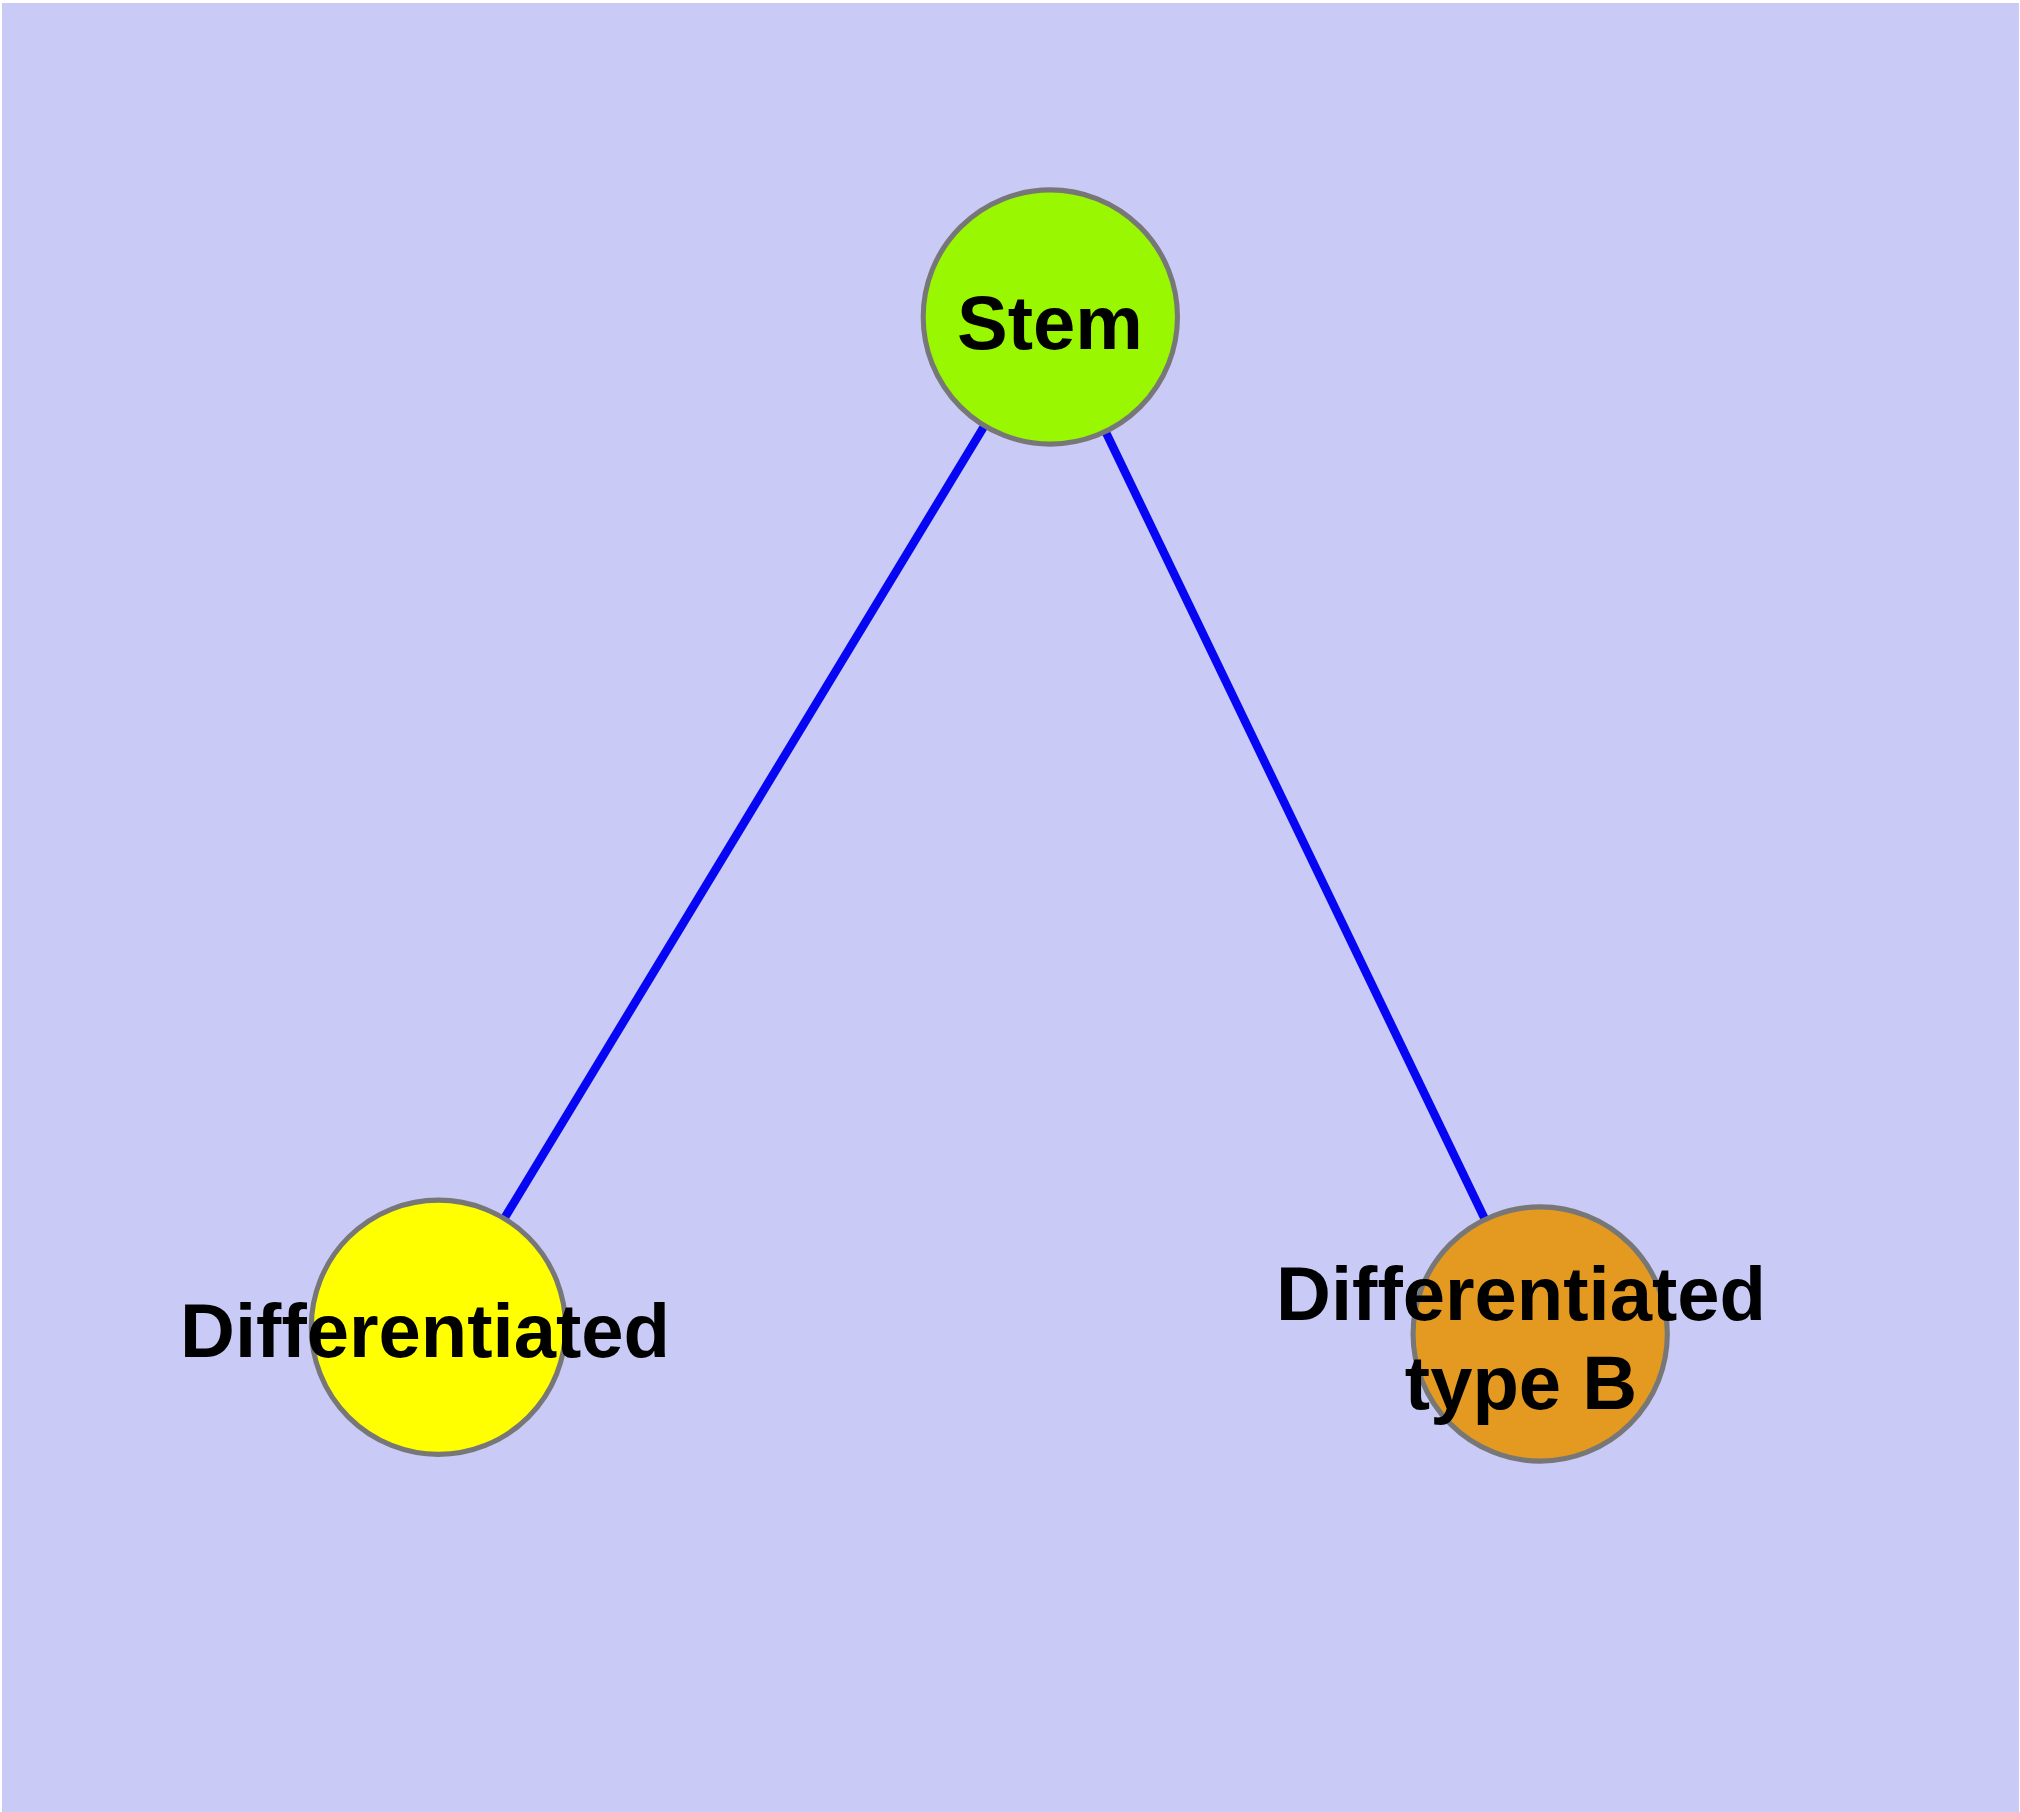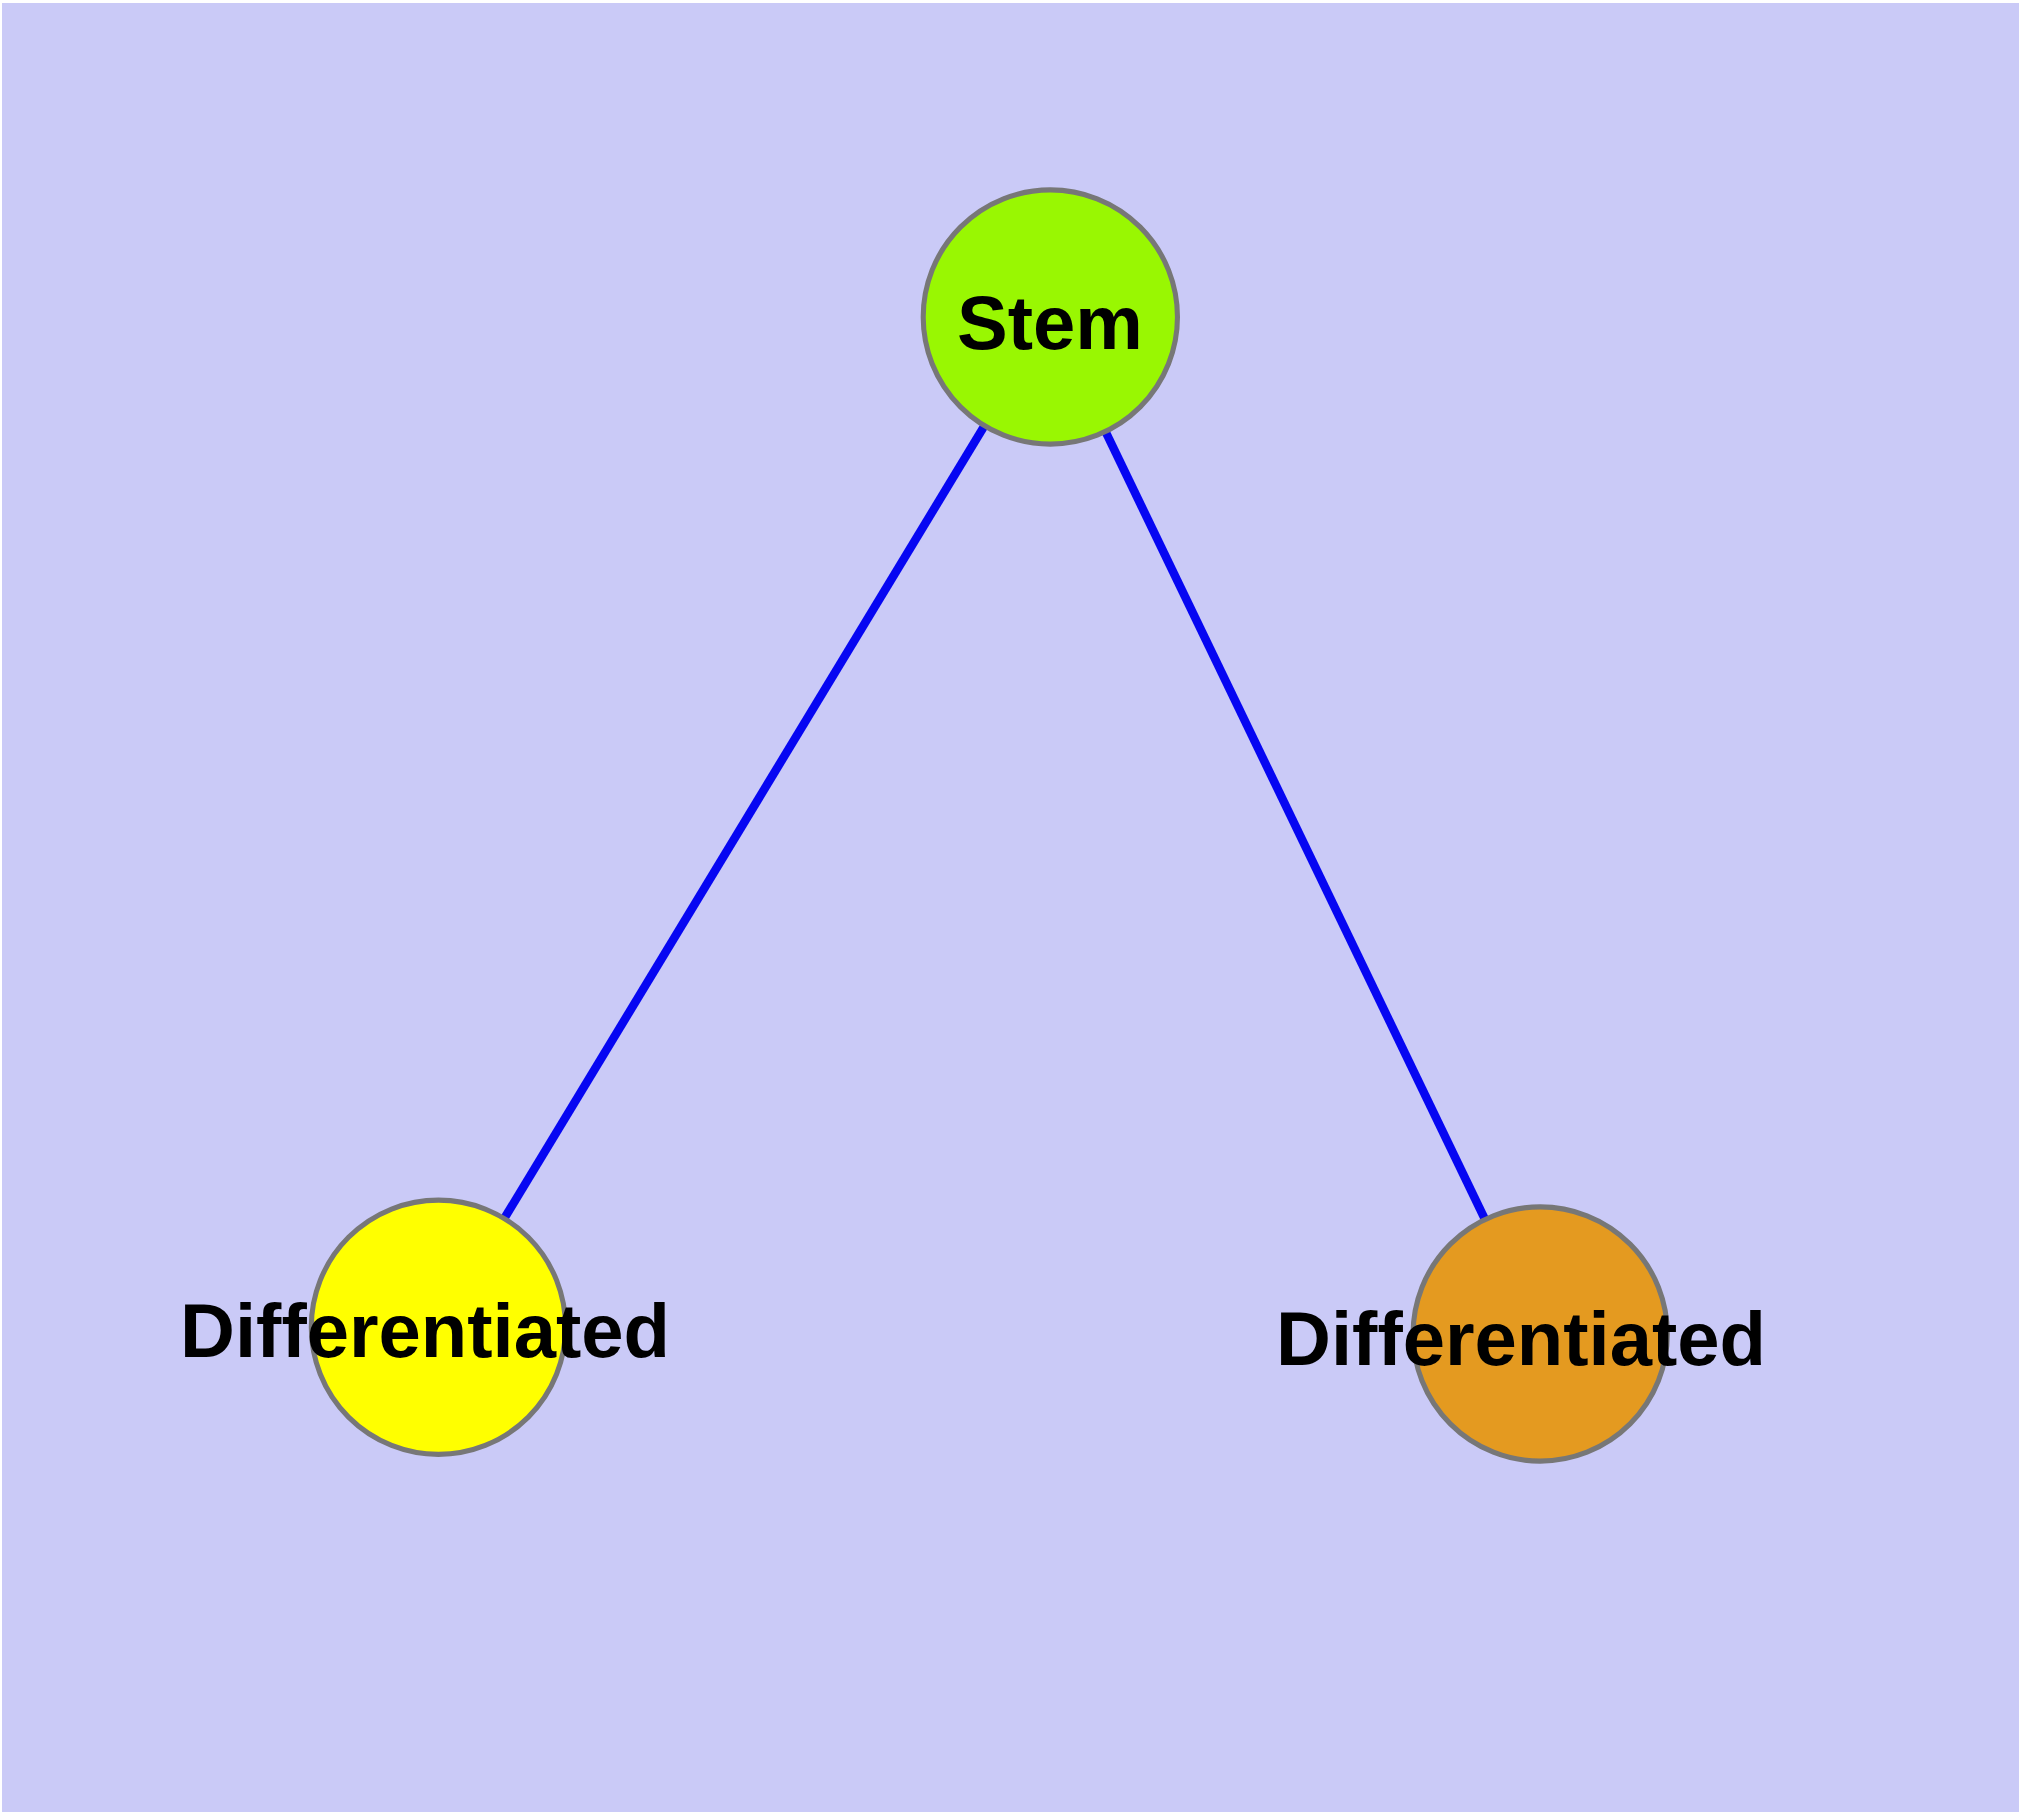--- a/index.html
+++ b/index.html
@@ -64,16 +64,17 @@
   <div class="node-label" style="left: 1050px; top: 323px; color: rgb(0, 0, 0);">
     <span>Stem</span>
   </div>
 
   <div class="node-label" style="left: 425px; top: 1331px; color: rgb(0, 0, 0);">
     <span>Differentiated</span>
   </div>
 
   <div class="node-label" style="left: 1521px; top: 1339px; color: rgb(0, 0, 0);">
     <span>Differentiated</span>
+    <span>type B</span>
   </div>
 
 </div>
 
 
 </body></html>

